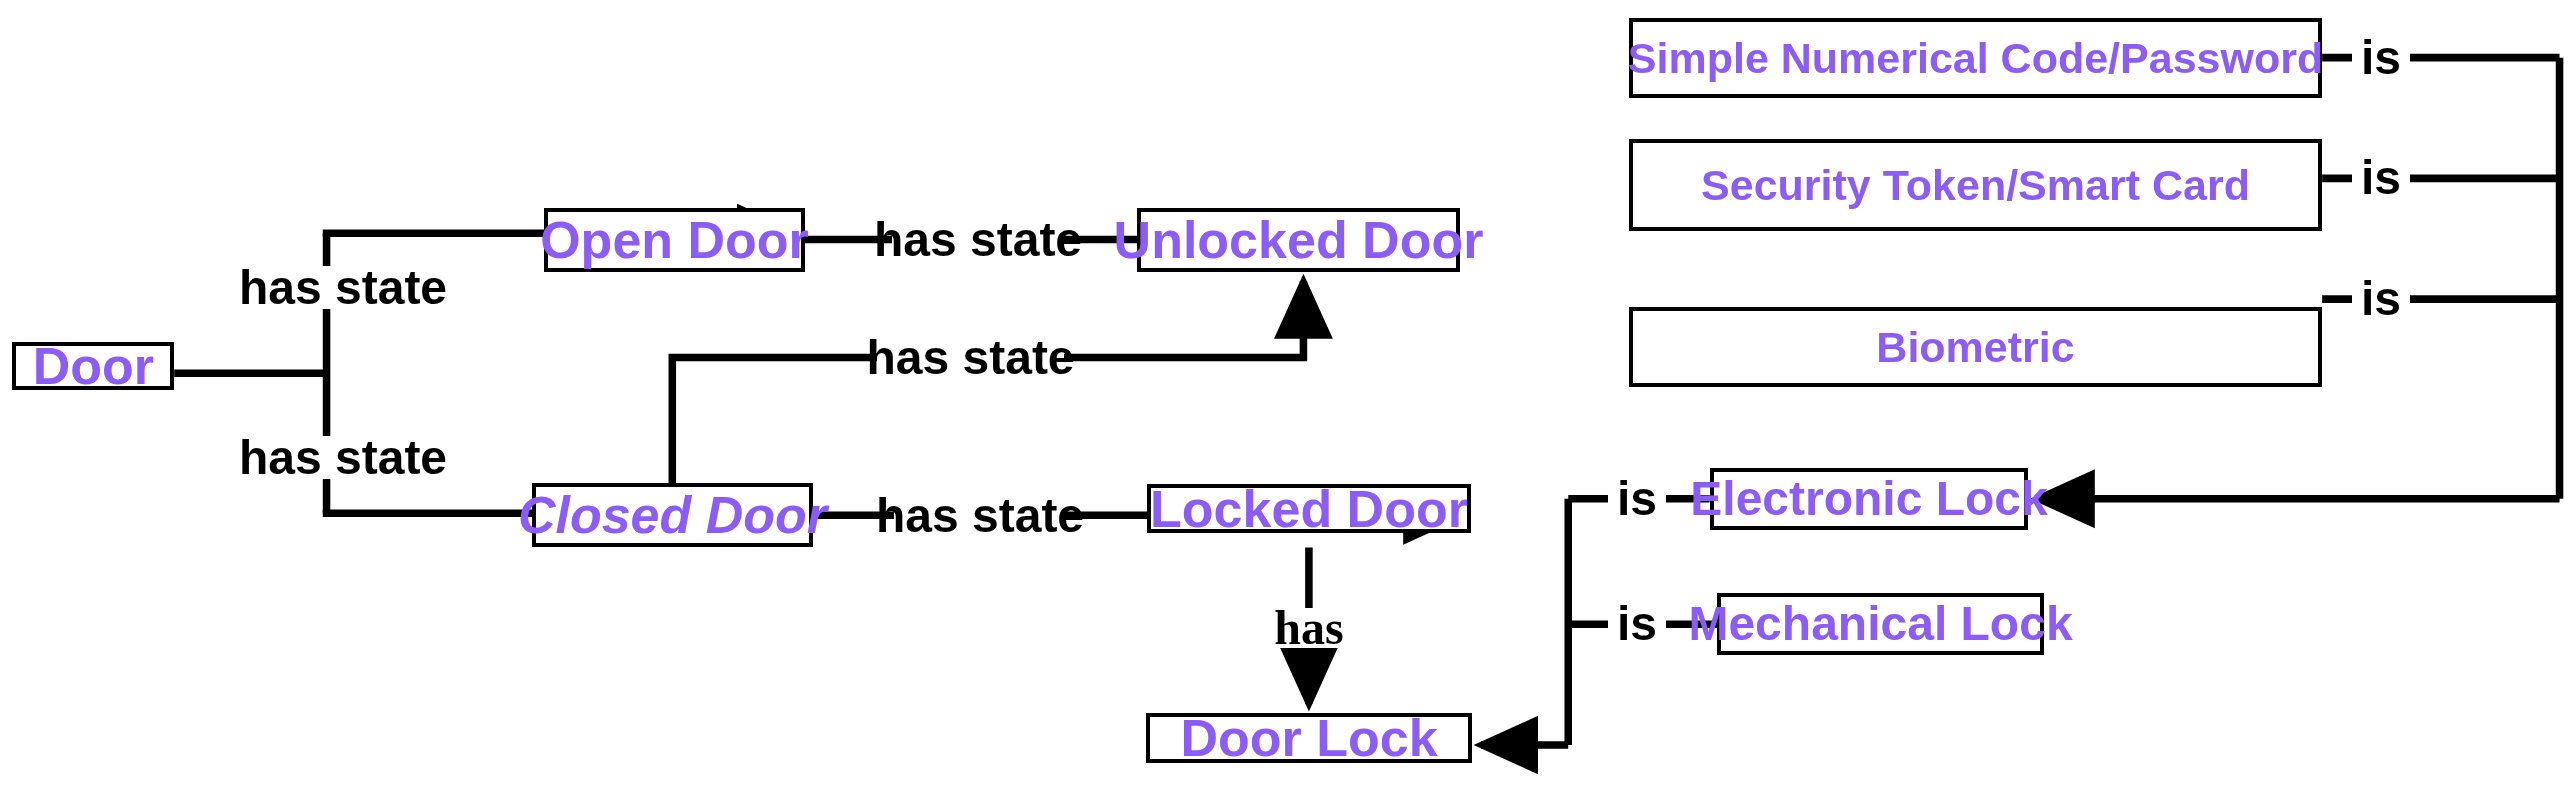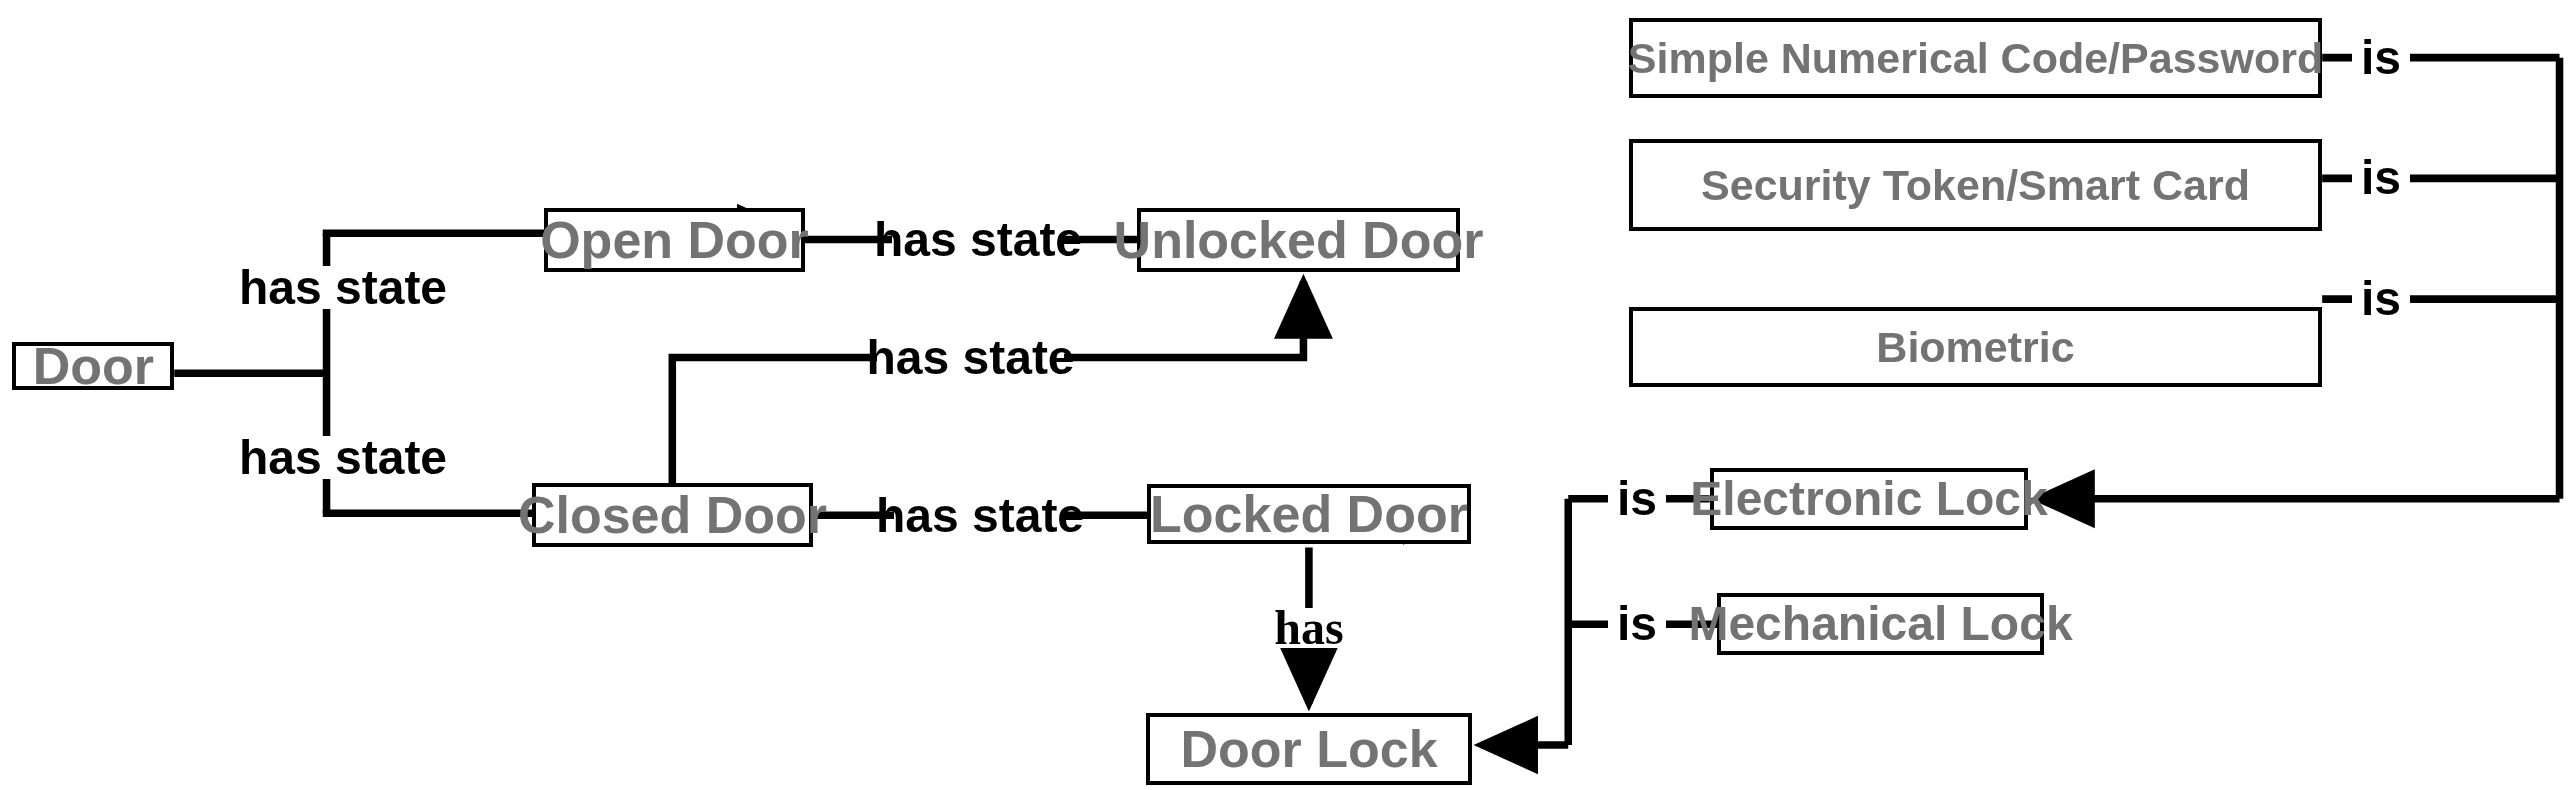--- a/index.html
+++ b/index.html
@@ -26,21 +26,21 @@
     height: 791px;
   }
   .node {
     position: absolute;
     box-sizing: border-box;
     background: #ffffff;
     border: 4.8px solid #000000;
     display: flex;
     align-items: center;
     justify-content: center;
-    color: #737373;
+    color: #8b5cf6;
     font-family: "Liberation Sans", sans-serif;
     font-weight: 700;
     line-height: 1;
     white-space: nowrap;
     z-index: 3;
   }
   .node-label {
     display: block;
     padding: 0 6.9px;
   }
@@ -111,29 +111,29 @@
   </div>
 
   <div class="node node-md" style="left:544px; top:208px; width:261px; height:64px;">
     <span class="node-label">Open Door</span>
   </div>
 
   <div class="node node-md" style="left:1137px; top:208px; width:323px; height:64px;">
     <span class="node-label">Unlocked Door</span>
   </div>
 
-  <div class="node node-md" style="left:532px; top:483px; width:281px; height:64px;">
+  <div class="node node-md" style="left:532px; top:483px; width:281px; height:64px;font-style:italic;">
     <span class="node-label">Closed Door</span>
   </div>
 
-  <div class="node node-md" style="left:1147px; top:484px; width:324px; height:60px;">
+  <div class="node node-md" style="left:1147px; top:484px; width:324px; height:49px;">
     <span class="node-label">Locked Door</span>
   </div>
 
-  <div class="node node-md" style="left:1146px; top:713px; width:326px; height:72px;">
+  <div class="node node-md" style="left:1146px; top:713px; width:326px; height:50px;">
     <span class="node-label">Door Lock</span>
   </div>
 
   <div class="node node-sm" style="left:1710px; top:468px; width:318px; height:62px;">
     <span class="node-label">Electronic Lock</span>
   </div>
 
   <div class="node node-sm" style="left:1717px; top:593px; width:327px; height:62px;align-items:center;">
     <span class="node-label">Mechanical Lock</span>
   </div>

